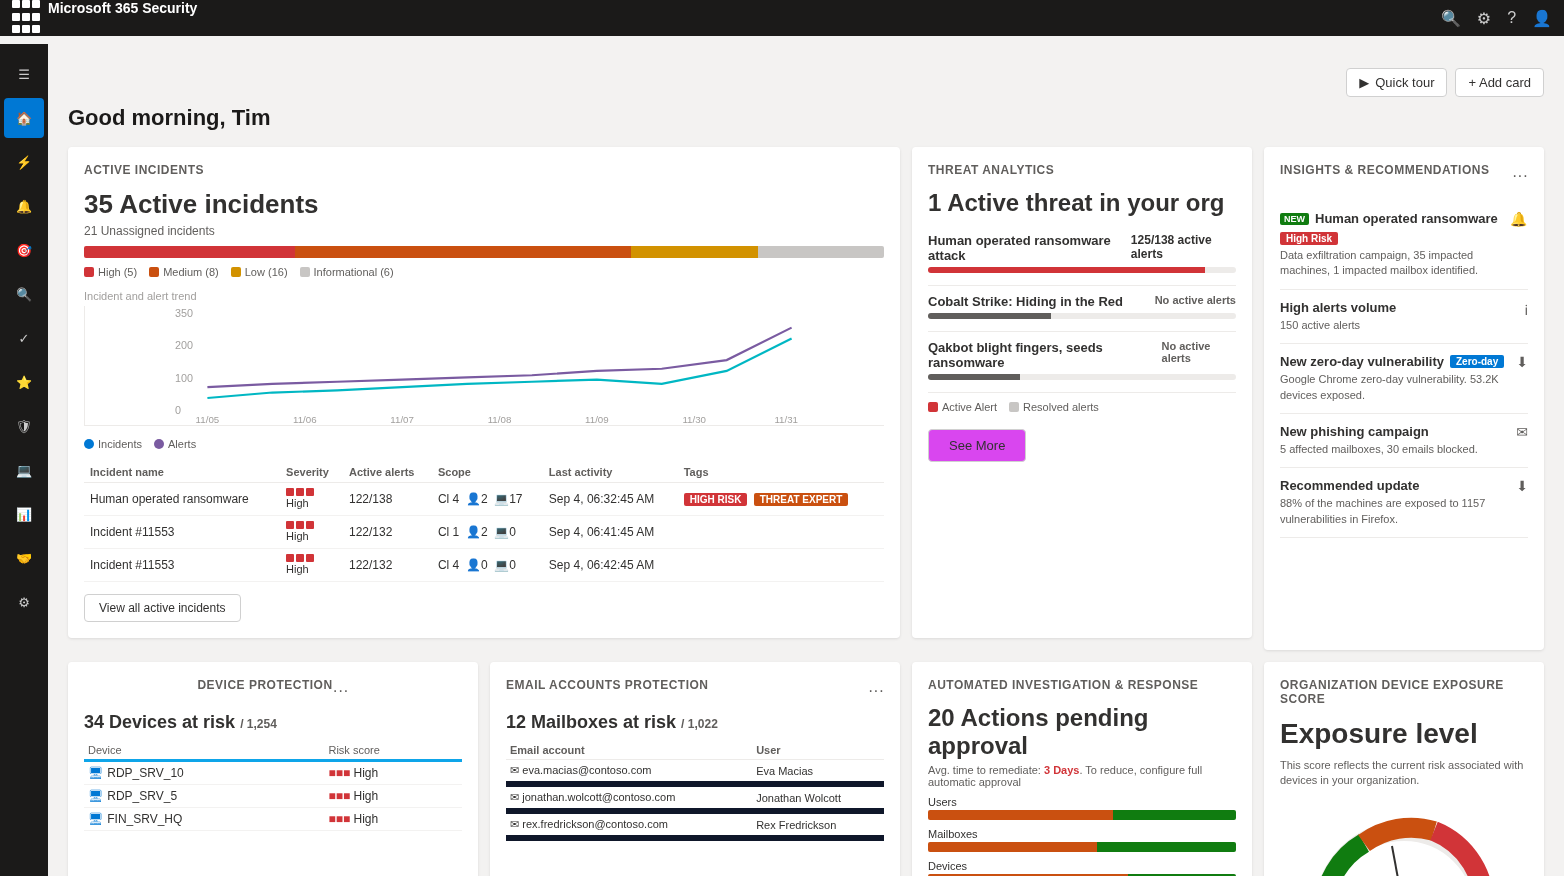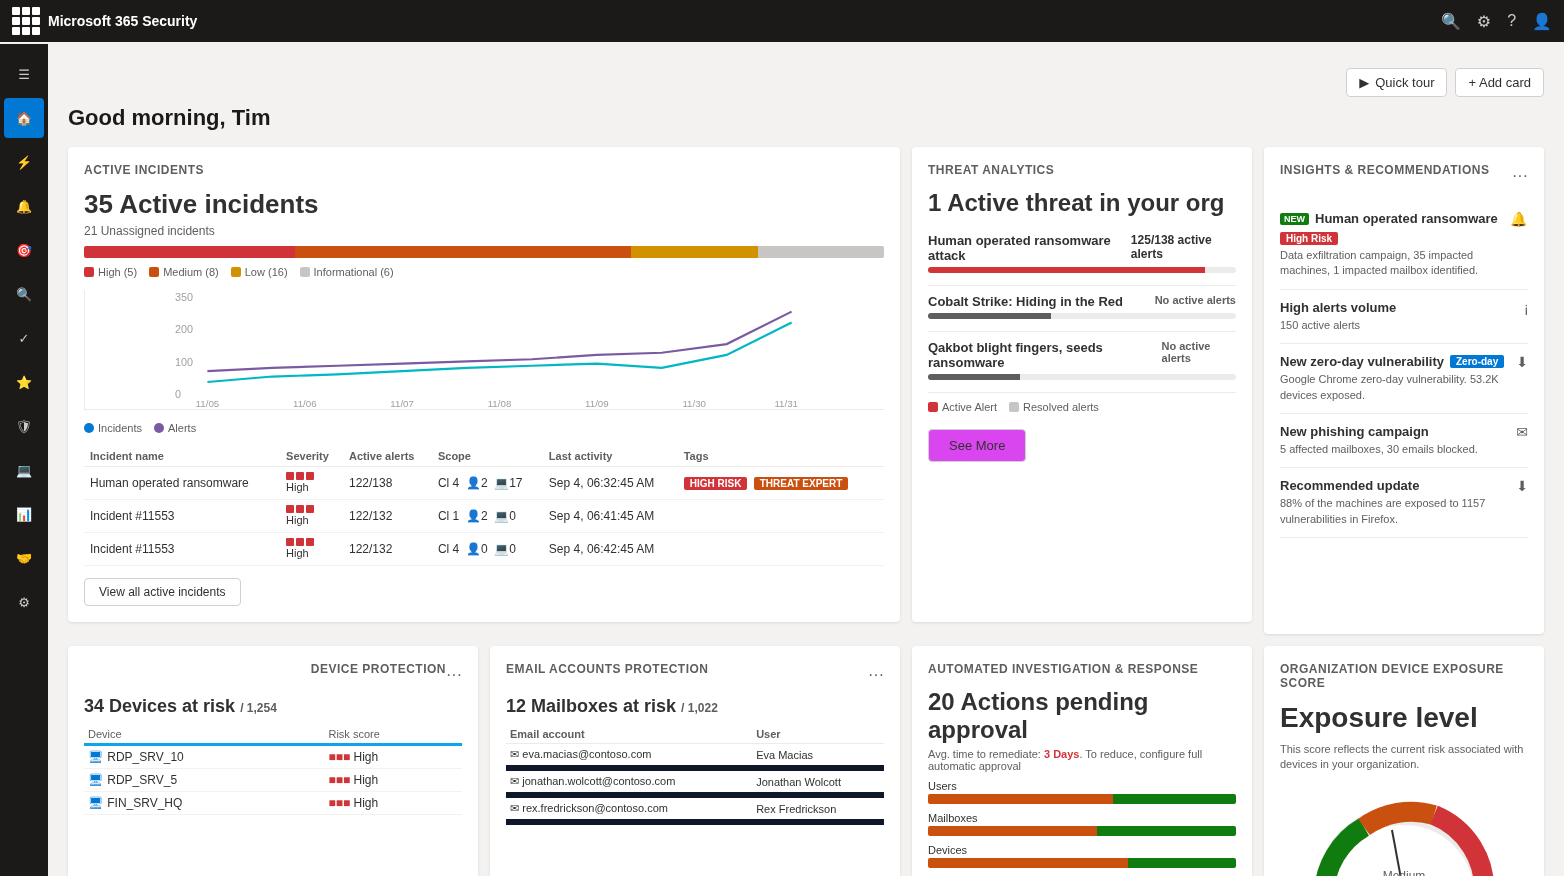--- a/index.html
+++ b/index.html
@@ -1,23 +1,22 @@
 <!DOCTYPE html>
 <html><head>
   <meta charset="utf-8">
   <style>
     * { box-sizing: border-box; margin: 0; padding: 0; }
     body { font-family: 'Segoe UI', Arial, sans-serif; background: #f3f2f1; color: #323130; font-size: 13px; overflow: hidden; }
 
     
     .top-nav {
-      height: 42px;
+      height: 36px;
       background: #1b1a19;
       display: flex;
-      align-items: center;
       padding: 0 12px;
       position: fixed;
       top: 0; left: 0; right: 0;
       z-index: 100;
     }
     .top-nav-title { color: #fff; font-size: 14px; font-weight: 600; margin-left: 8px; }
     .top-nav-right { margin-left: auto; display: flex; gap: 16px; align-items: center; }
     .top-nav-icon { color: #ccc; font-size: 16px; cursor: pointer; }
 
     
@@ -293,20 +292,21 @@
         <div class="legend-item">
           <div class="legend-dot" style="background:#d29200"></div>
           <span>Low (16)</span>
         </div>
         <div class="legend-item">
           <div class="legend-dot" style="background:#c8c6c4"></div>
           <span>Informational (6)</span>
         </div>
       </div>
 
+      <div class="chart-label">Incident and alert trend</div>
       <div class="chart-area" style="padding-left: 30px;">
         <svg class="chart-svg" viewBox="0 0 600 110" xmlns="http://www.w3.org/2000/svg">
 
           <text x="0" y="10" font-size="10" fill="#a19f9d">350</text>
           <text x="0" y="40" font-size="10" fill="#a19f9d">200</text>
           <text x="0" y="70" font-size="10" fill="#a19f9d">100</text>
           <text x="0" y="100" font-size="10" fill="#a19f9d">0</text>
 
           <polyline fill="none" stroke="#00b7c3" stroke-width="2" points="30,85 90,80 150,78 210,75 270,72 330,70 390,68 450,72 510,60 570,30"></polyline>
 
@@ -504,21 +504,21 @@
         <span class="insight-icon">⬇</span>
       </div>
     </div>
   </div>
 
   <div class="bottom-grid">
 
     <div style="display:grid; grid-template-columns:1fr 1fr; gap:12px;">
 
       <div class="card">
-        <div style="display:flex; justify-content:flex-end; align-items:center; margin-bottom:8px;">
+        <div style="display:flex; justify-content:center; align-items:center; margin-bottom:8px;">
           <div class="card-title">Device Protection</div>
           <span class="dots-menu">···</span>
         </div>
         <div style="font-size:18px; font-weight:700;">
           <span>34 Devices at risk</span>
           <span style="font-size:12px; color:#605e5c;">/ 1,254</span>
         </div>
         <table class="device-table">
           <thead>
             <tr>

